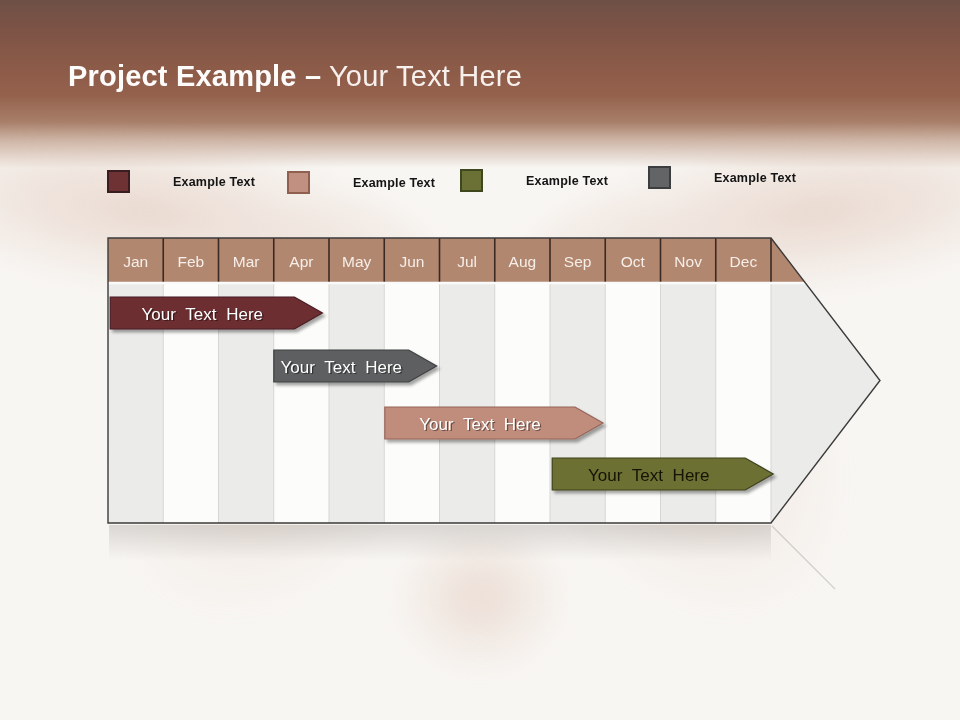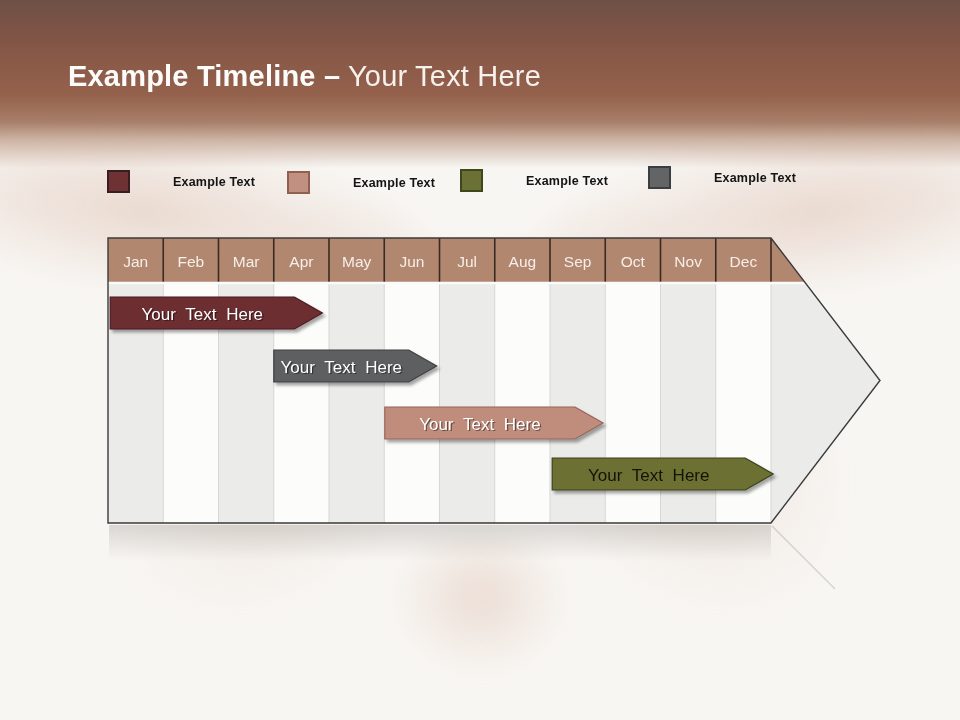--- a/index.html
+++ b/index.html
@@ -62,21 +62,21 @@
 
   <div class="hands">
     <div class="hand-blob arc-left"></div>
     <div class="hand-blob arc-right"></div>
     <div class="hand-blob palm-left"></div>
     <div class="hand-blob palm-right"></div>
     <div class="hand-blob tips-center"></div>
   </div>
 
   <div class="title">
-    <span class="t-bold">Example Timeline –</span><span class="t-reg"> Your Text Here</span>
+    <span class="t-bold">Project Example –</span><span class="t-reg"> Your Text Here</span>
   </div>
 
   <div class="legend">
     <div class="legend-item li-0">
       <span class="swatch" style="background: rgb(110, 50, 53); border-color: rgb(58, 29, 32);"></span>
       <span class="swatch-label">Example Text</span>
     </div>
     <div class="legend-item li-1">
       <span class="swatch" style="background: rgb(193, 144, 128); border-color: rgb(143, 96, 79);"></span>
       <span class="swatch-label">Example Text</span>

